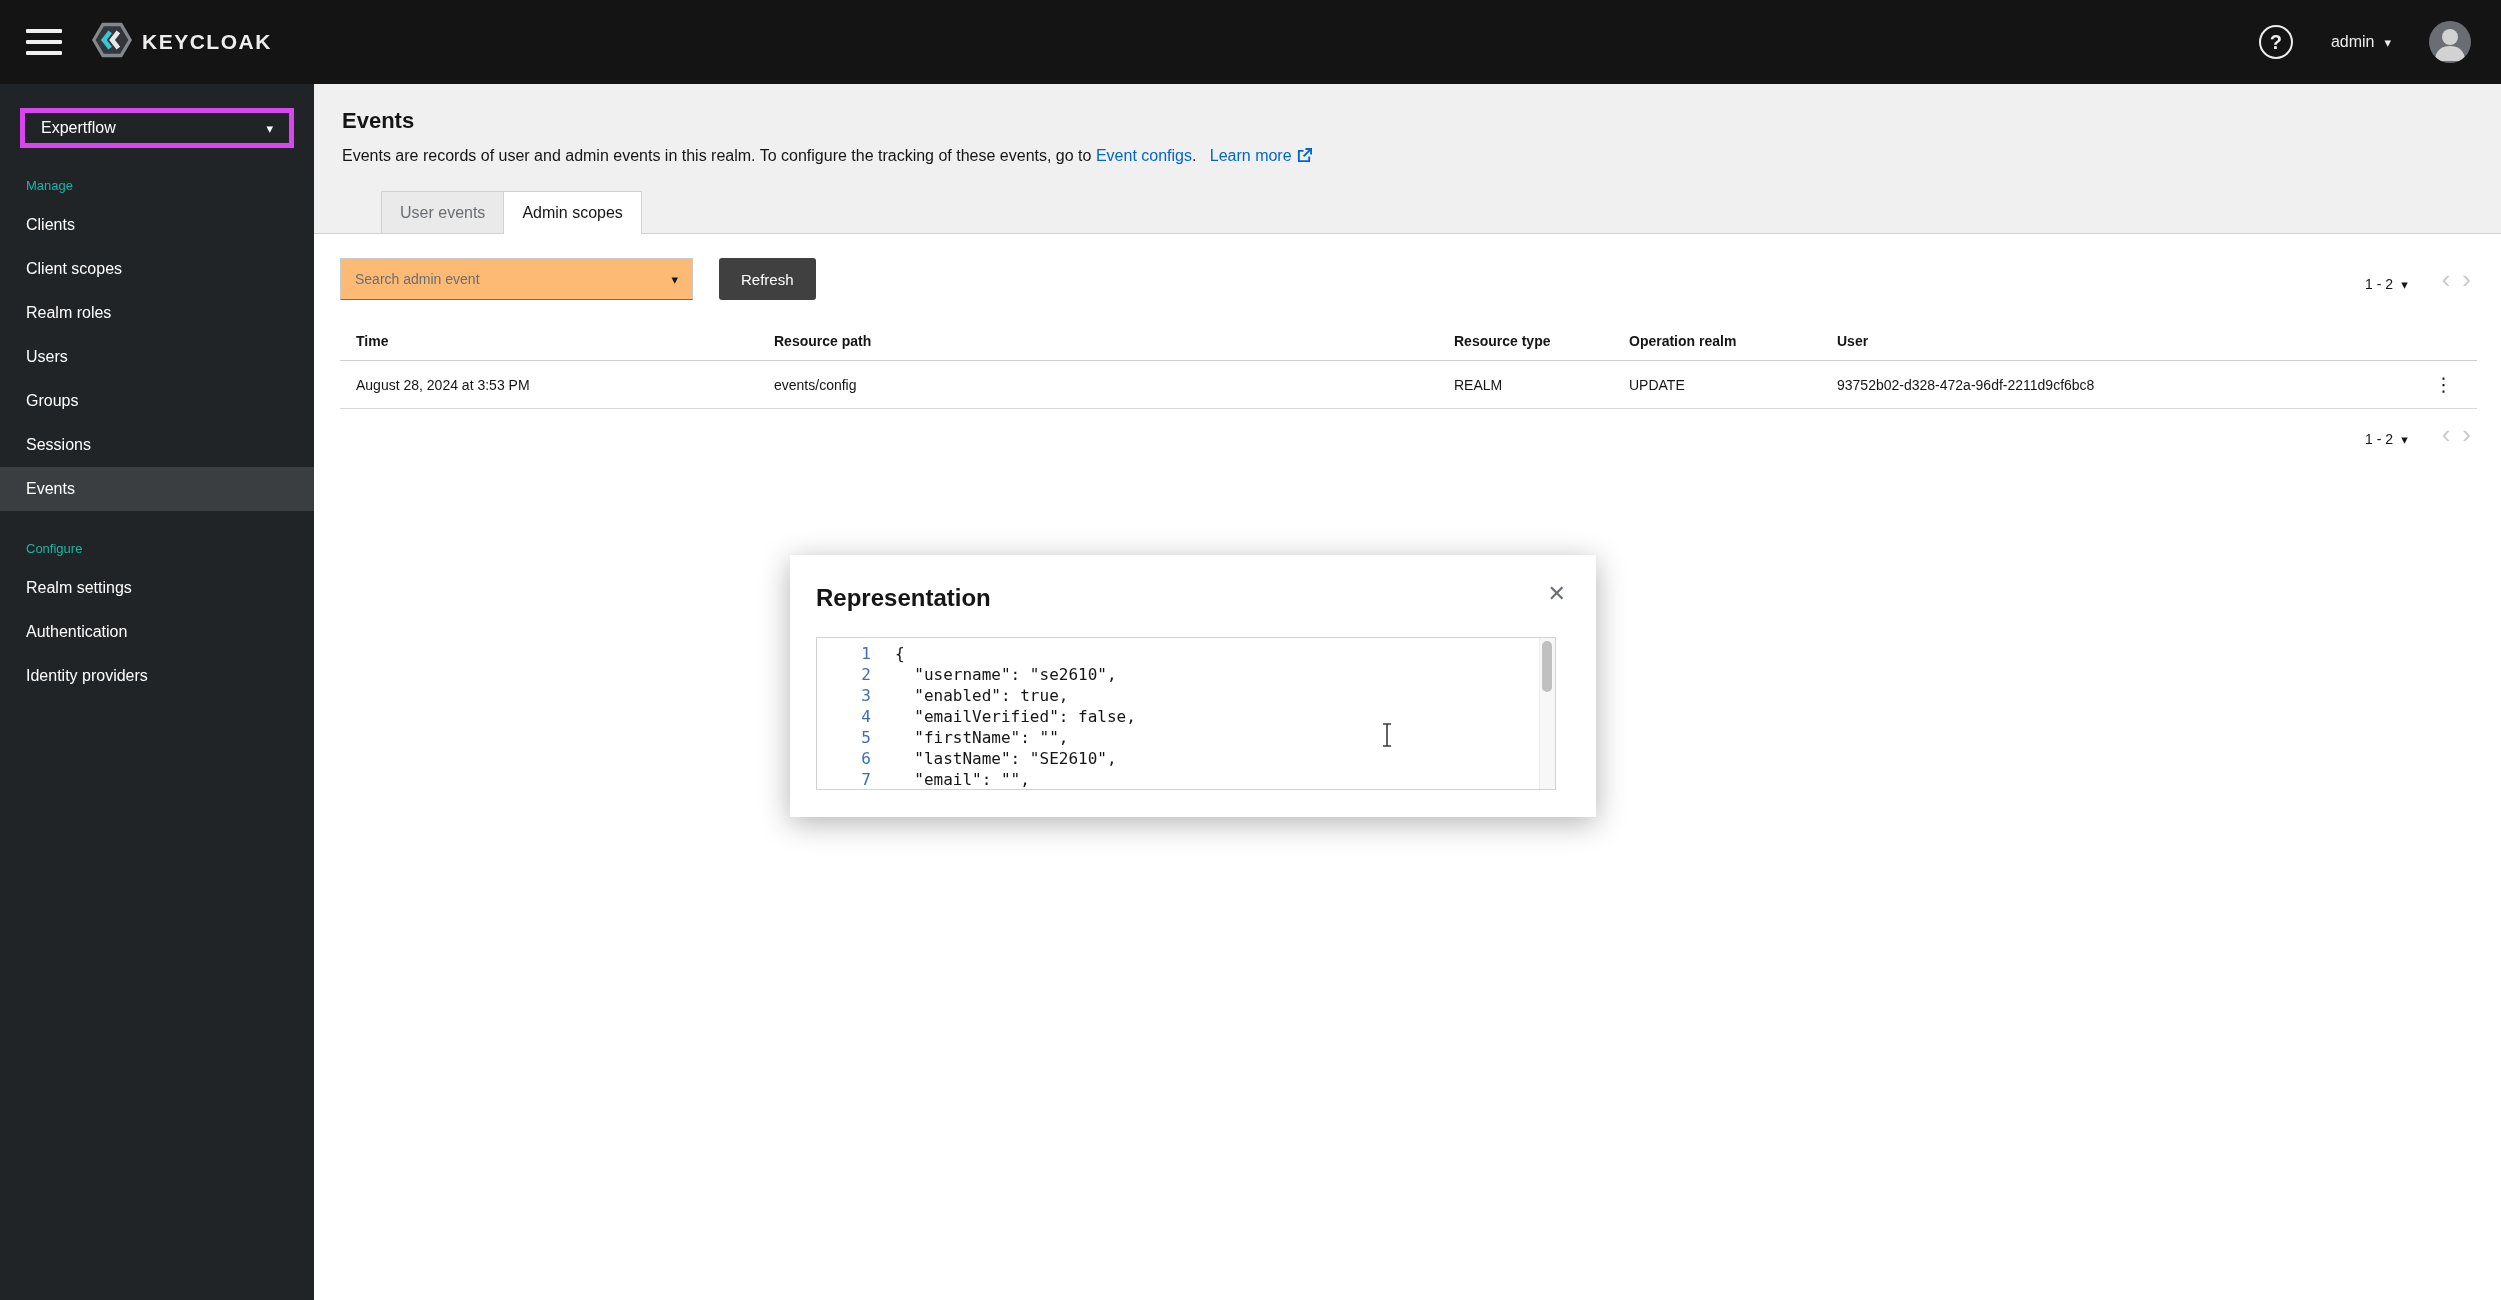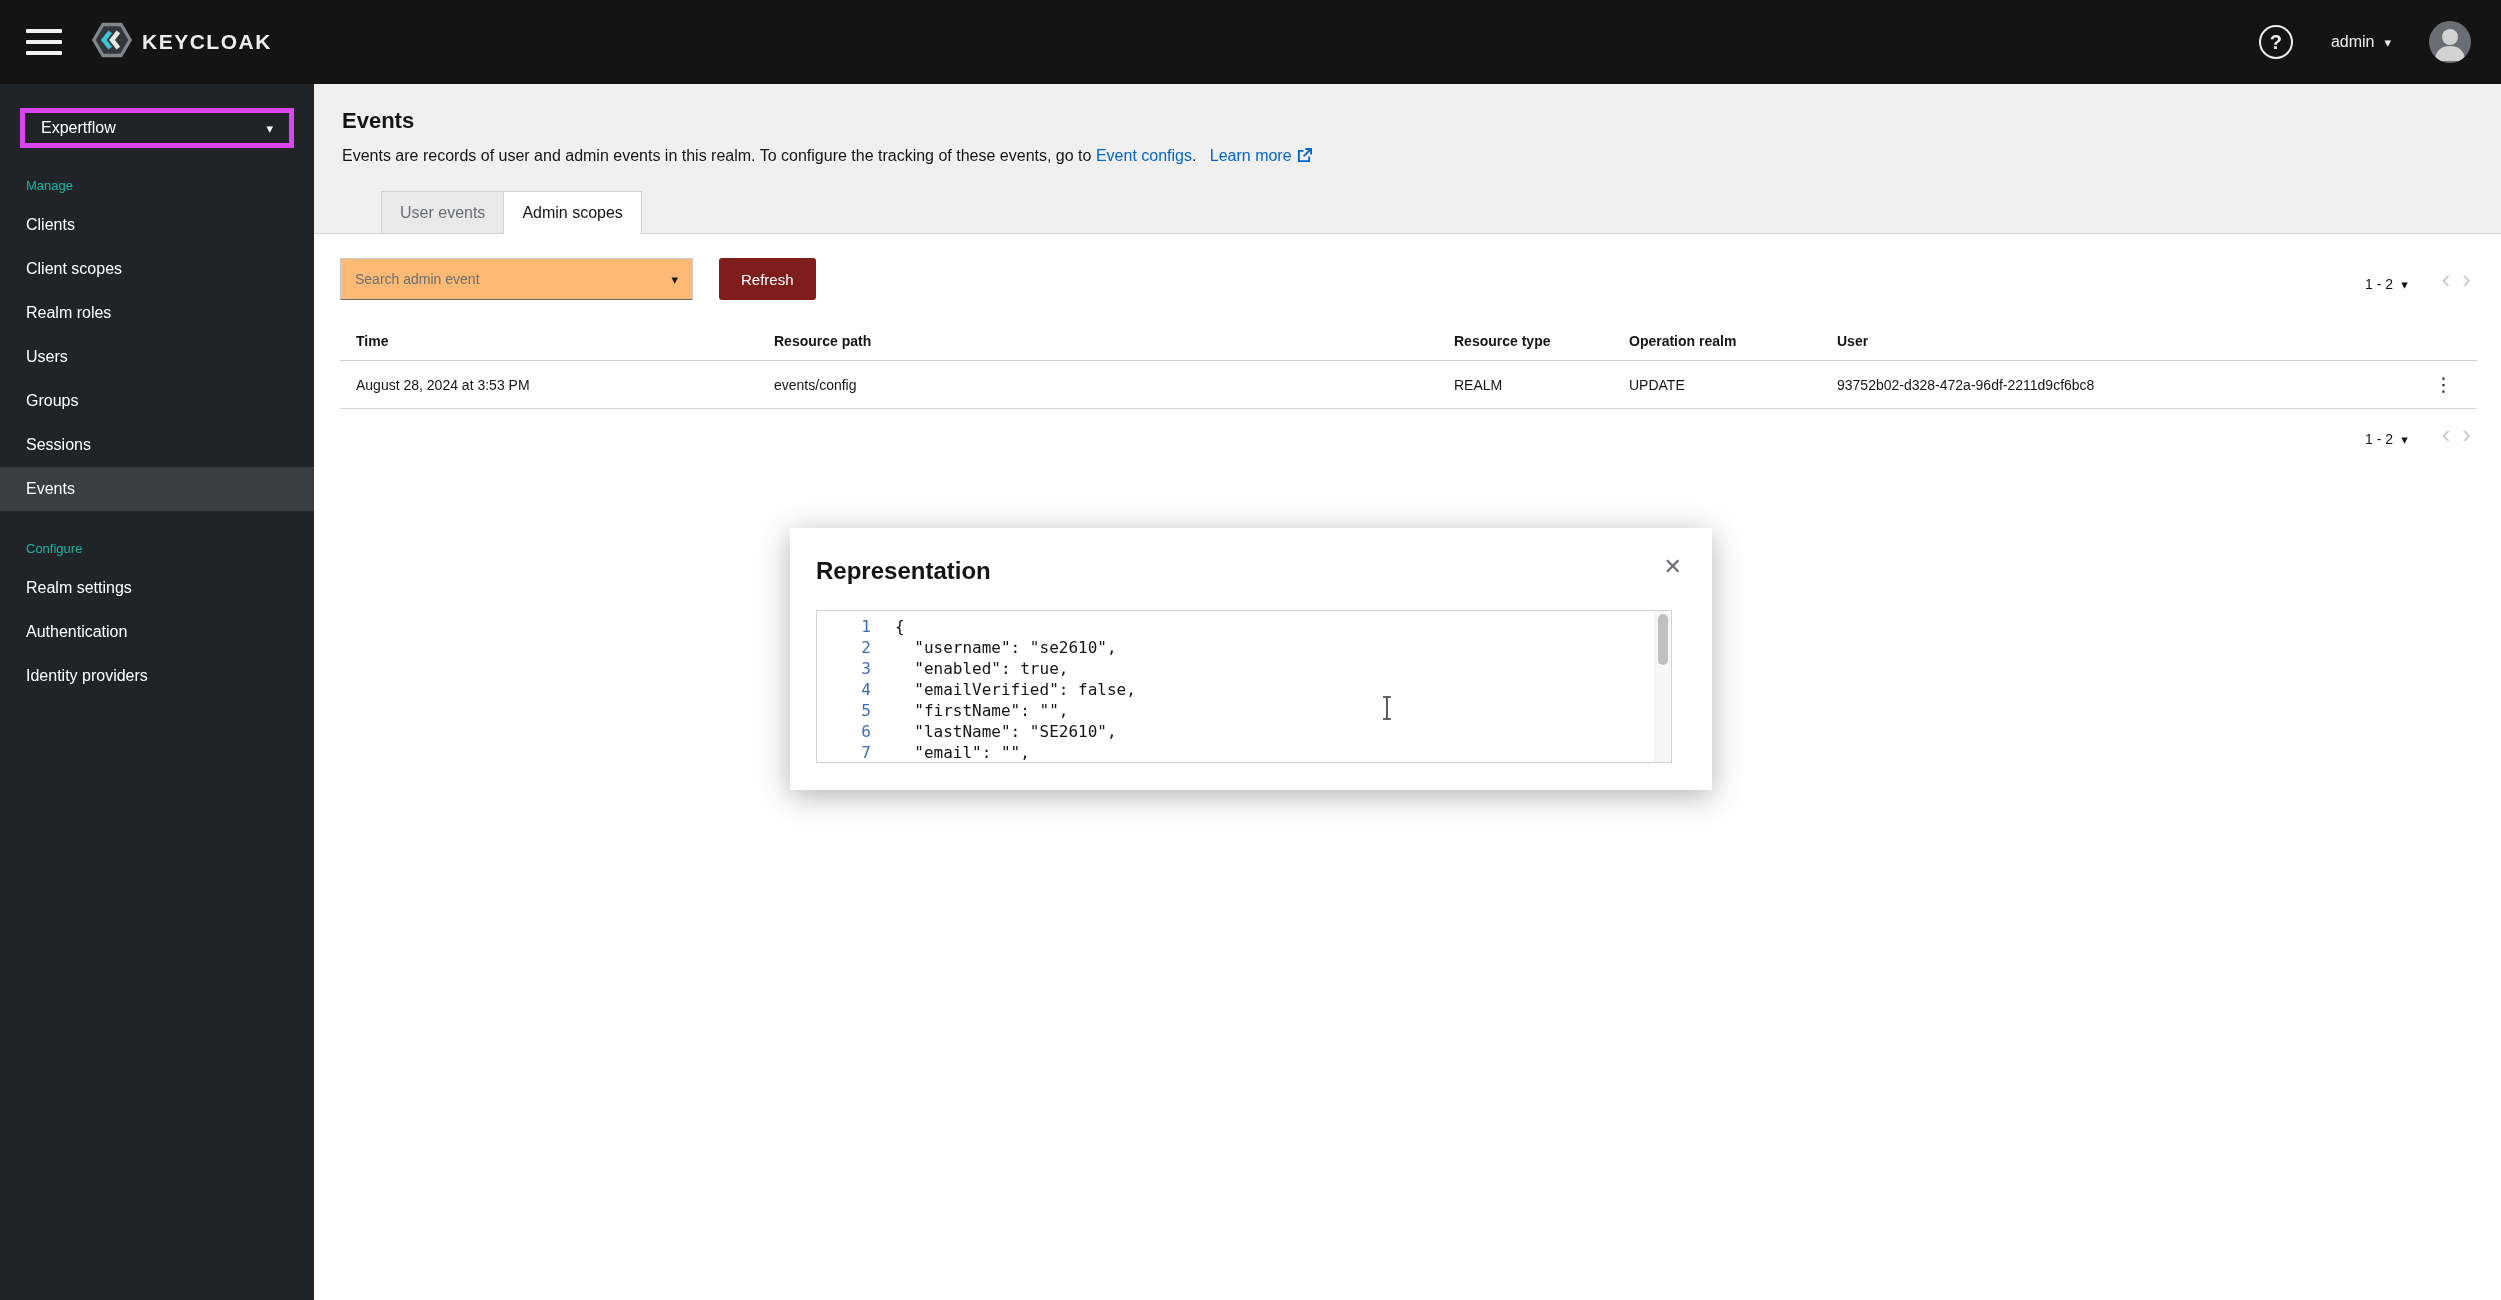--- a/index.html
+++ b/index.html
@@ -78,21 +78,21 @@
   
   .toolbar { display: flex; align-items: center; }
   .search-select {
     width: 353px; height: 42px; background: #fdba74;
     border: 1px solid #c9c9c9; border-bottom-color: #6a6e73;
     display: flex; align-items: center; justify-content: space-between;
     padding: 0 14px; font-size: 14px; color: #6a6e73; cursor: pointer;
   }
   .search-select .caret { color: #151515; }
   .refresh-btn {
-    margin-left: 26px; height: 42px; padding: 0 22px; background: #7f1d1d; color: #fff;
+    margin-left: 26px; height: 42px; padding: 0 22px; background: #404040; color: #fff;
     border: none; border-radius: 3px; font-size: 15px; font-family: inherit; cursor: pointer;
   }
   .pagination { margin-left: auto; display: flex; align-items: flex-end; font-size: 14px; color: #151515; }
   .pg-toggle { display: flex; align-items: center; gap: 8px; cursor: pointer; }
   .pg-btn {
     background: none; border: none; color: #c9c9c9; font-size: 26px; line-height: 1;
     cursor: default; padding: 0 6px; font-family: inherit;
   }
   .pg-btn.left { margin-left: 28px; }
 
@@ -104,21 +104,21 @@
   }
   table.events td { padding: 12px 16px; border-bottom: 1px solid #d8d8d8; color: #151515; }
   td.link a { color: #0066cc; text-decoration: none; cursor: pointer; }
   td.kebab { text-align: right; padding-right: 10px; }
   .kebab-btn { background: none; border: none; font-size: 19px; color: #151515; cursor: pointer; padding: 0 8px; font-family: inherit; }
 
   .bottom-pagination { display: flex; justify-content: flex-end; margin-top: 12px; }
 
   
   .modal {
-    position: absolute; left: 790px; top: 528px; width: 922px; height: 262px;
+    position: absolute; left: 790px; top: 555px; width: 806px; height: 262px;
     background: #ffffff; box-shadow: 0 6px 28px rgba(0,0,0,0.3);
     padding: 28px 40px 26px 26px; z-index: 10;
   }
   .modal-title { font-size: 24px; font-weight: 700; color: #151515; line-height: 30px; }
   .modal-close {
     position: absolute; top: 26px; right: 30px; background: none; border: none;
     font-size: 22px; color: #6a6e73; cursor: pointer; font-family: inherit;
   }
   .editor {
     margin-top: 24px; height: 153px; border: 1px solid #d2d2d2; background: #fff;

